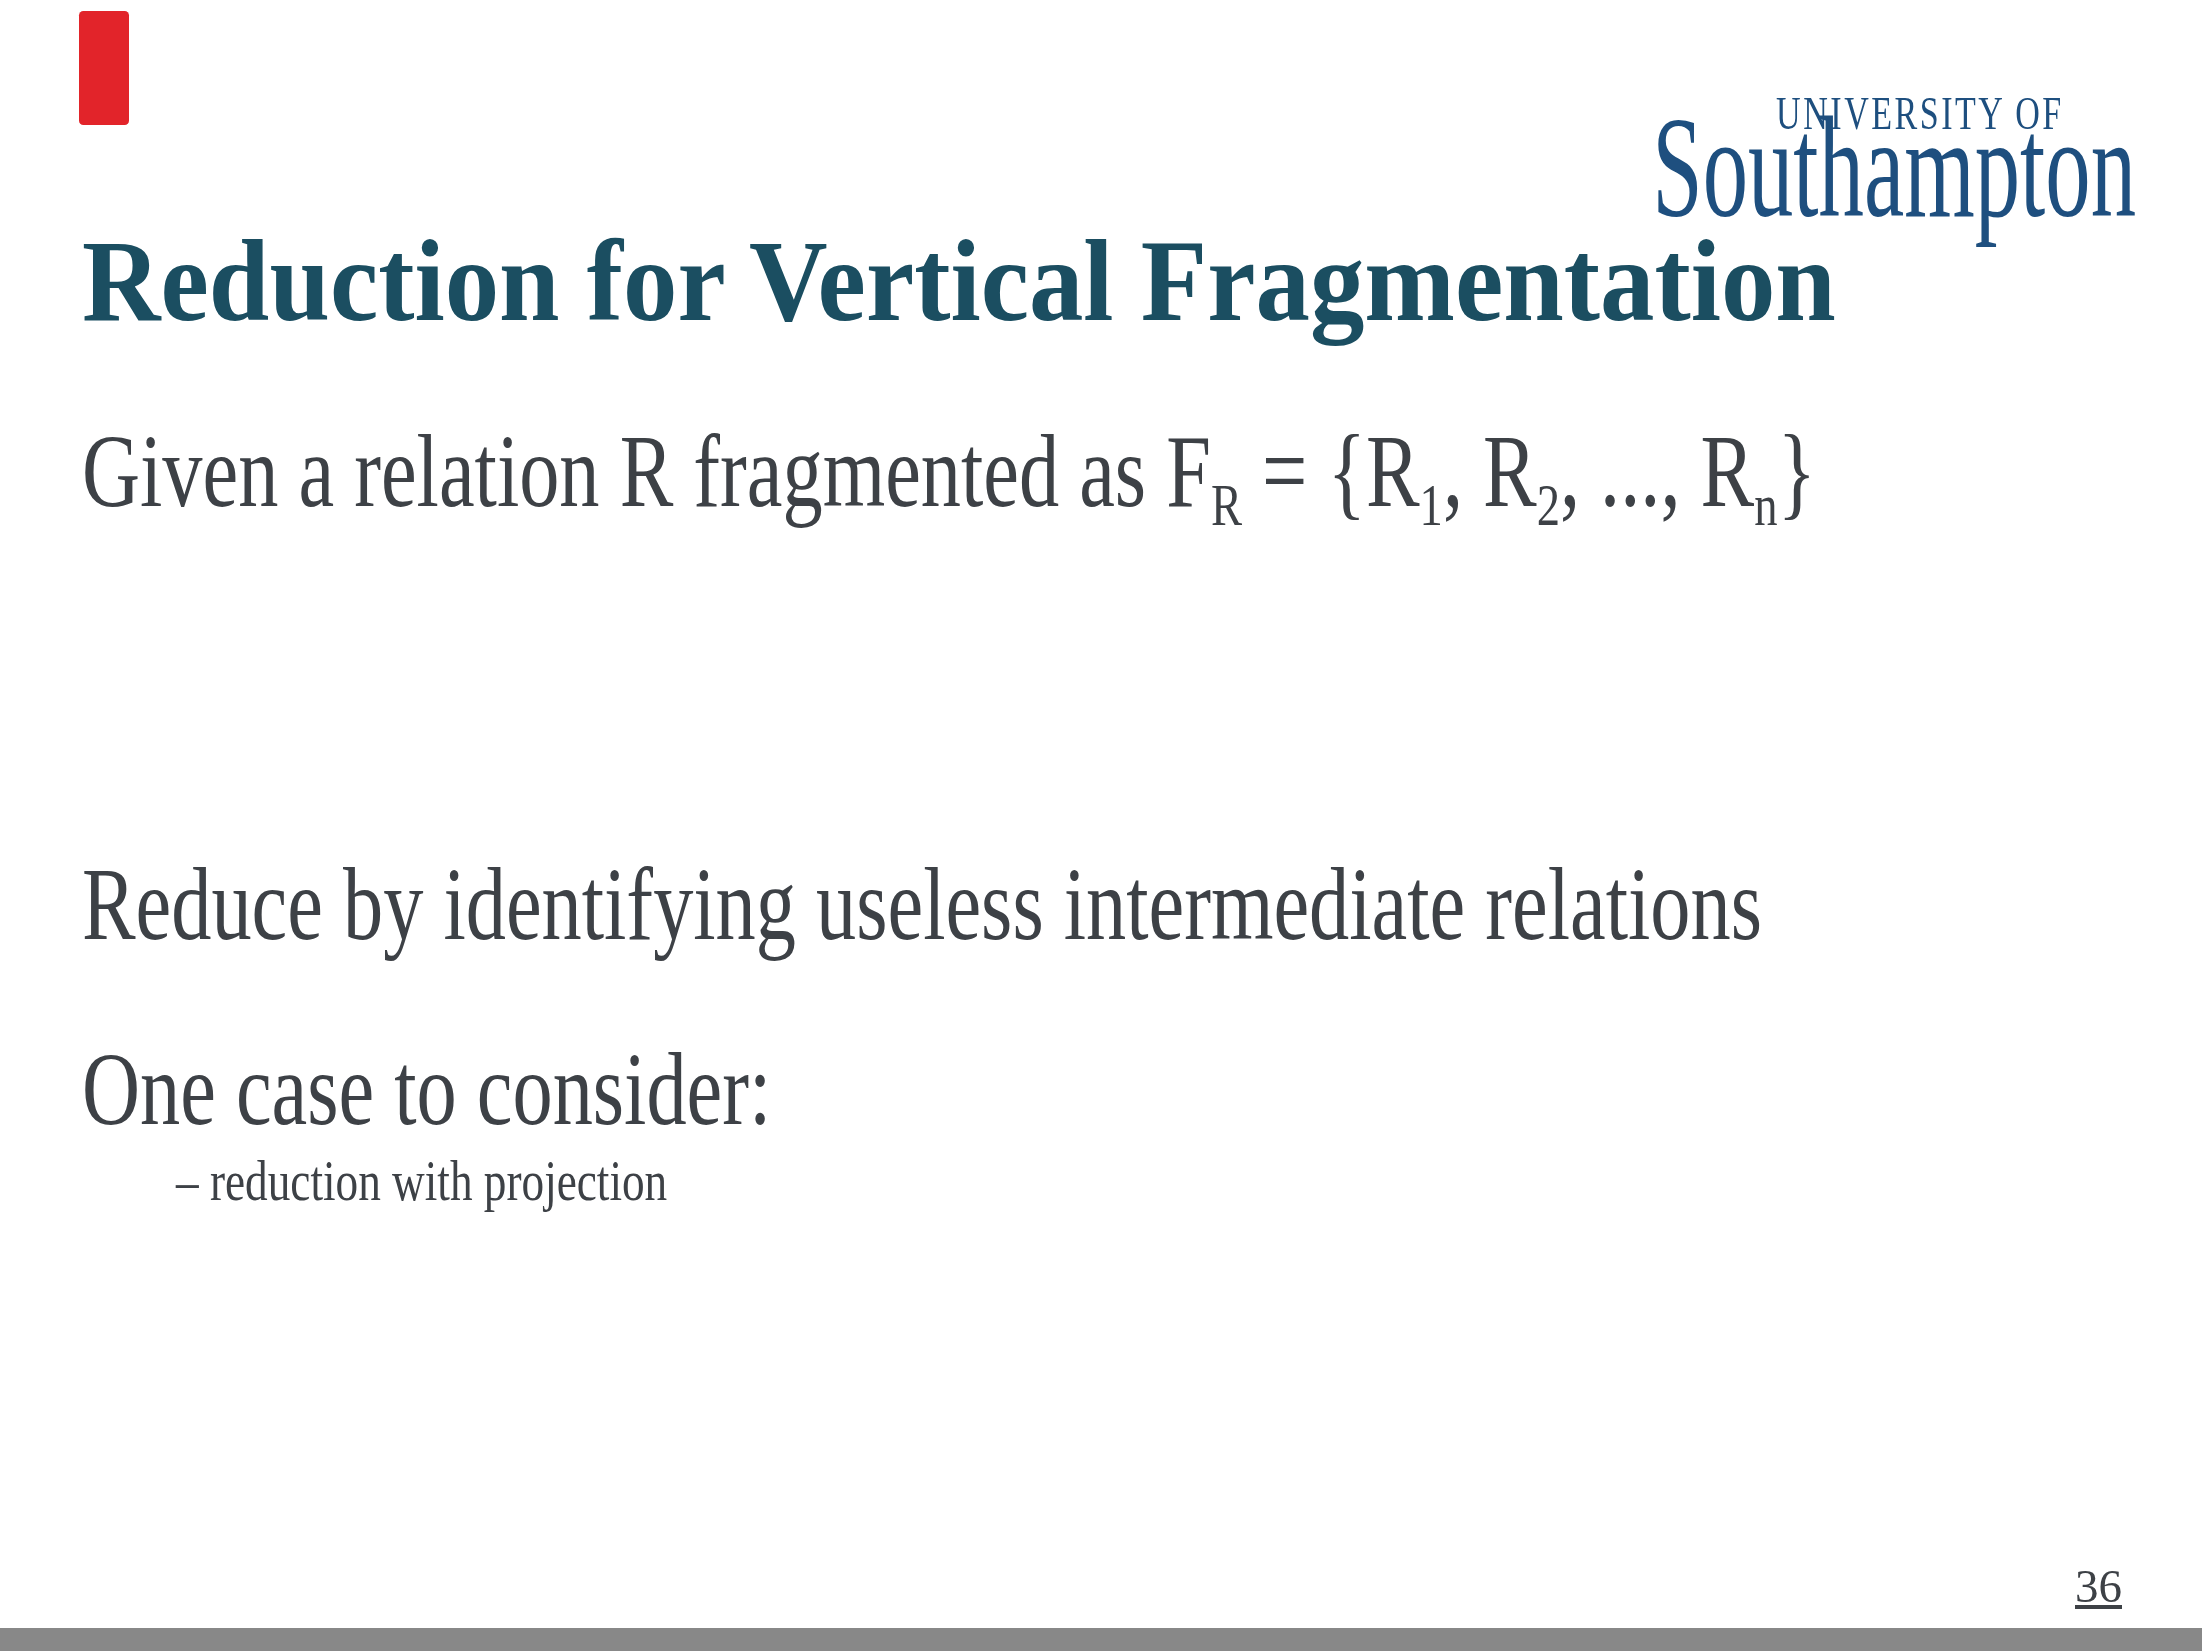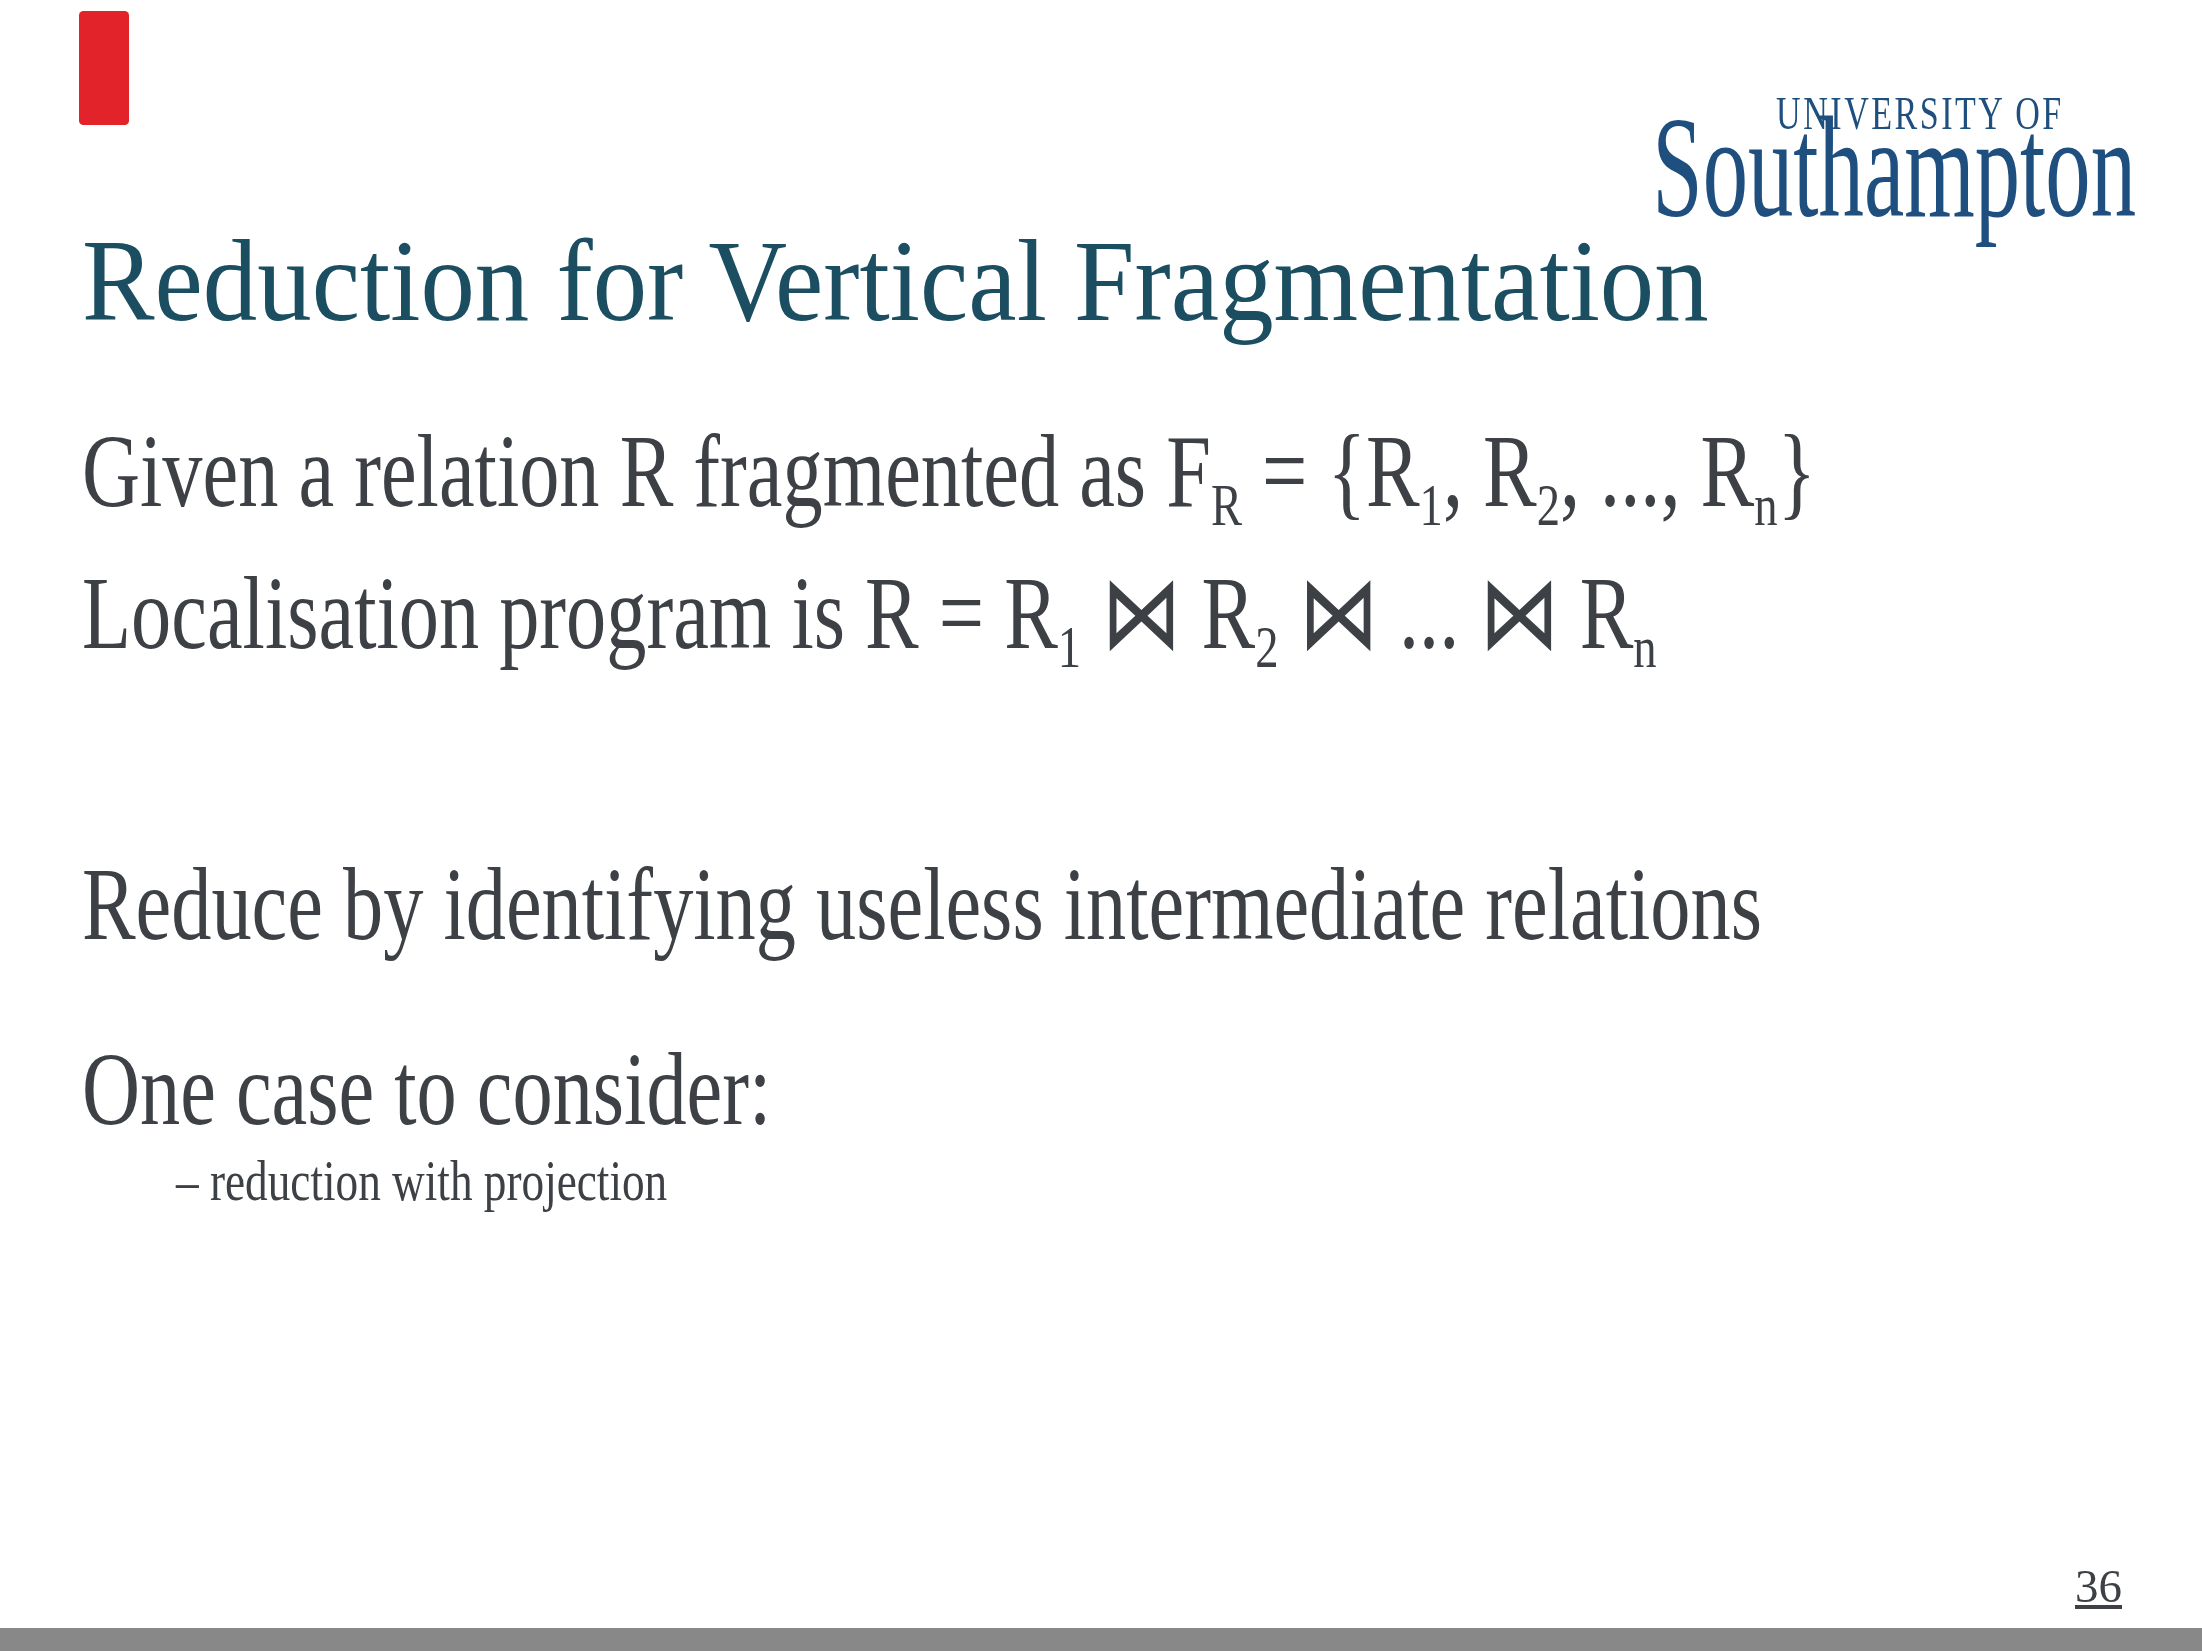--- a/index.html
+++ b/index.html
@@ -44,21 +44,21 @@
     color:var(--logo-color);
     white-space:nowrap;
     transform:scaleX(0.63);
     transform-origin:100% 0;
   }
   
   .title{
     position:absolute;
     left:82px;top:222px;
     font-size:117px;line-height:1;
-    font-weight:normal;
+    font-weight:bold;
     color:var(--title-color);
   }
   .cond{
     display:inline-block;
     white-space:nowrap;
     transform:scaleX(0.78);
     transform-origin:0 0;
   }
   .cond.t{transform:scaleX(0.93);}
   
@@ -93,21 +93,20 @@
 
   <div class="red-marker"></div>
 
   <div class="logo-top">UNIVERSITY OF</div>
   <div class="logo-main">Southampton</div>
 
   <h1 class="title"><span class="cond t">Reduction for Vertical Fragmentation</span></h1>
 
   <div class="line l1"><span class="cond">Given a relation R fragmented as F<sub>R</sub> = {R<sub>1</sub>, R<sub>2</sub>, ..., R<sub>n</sub>}</span></div>
 
-  <div class="line l2"><span class="cond">Localisation program is R = R<sub>1</sub> ⋈ R<sub>2</sub> ⋈ ... ⋈ R<sub>n</sub></span></div>
 
   <div class="line l3"><span class="cond">Reduce by identifying useless intermediate relations</span></div>
 
   <div class="line l4"><span class="cond">One case to consider:</span></div>
 
   <div class="line l5"><span class="cond">– reduction with projection</span></div>
 
   <div class="page-number">36</div>
 
 </div>

